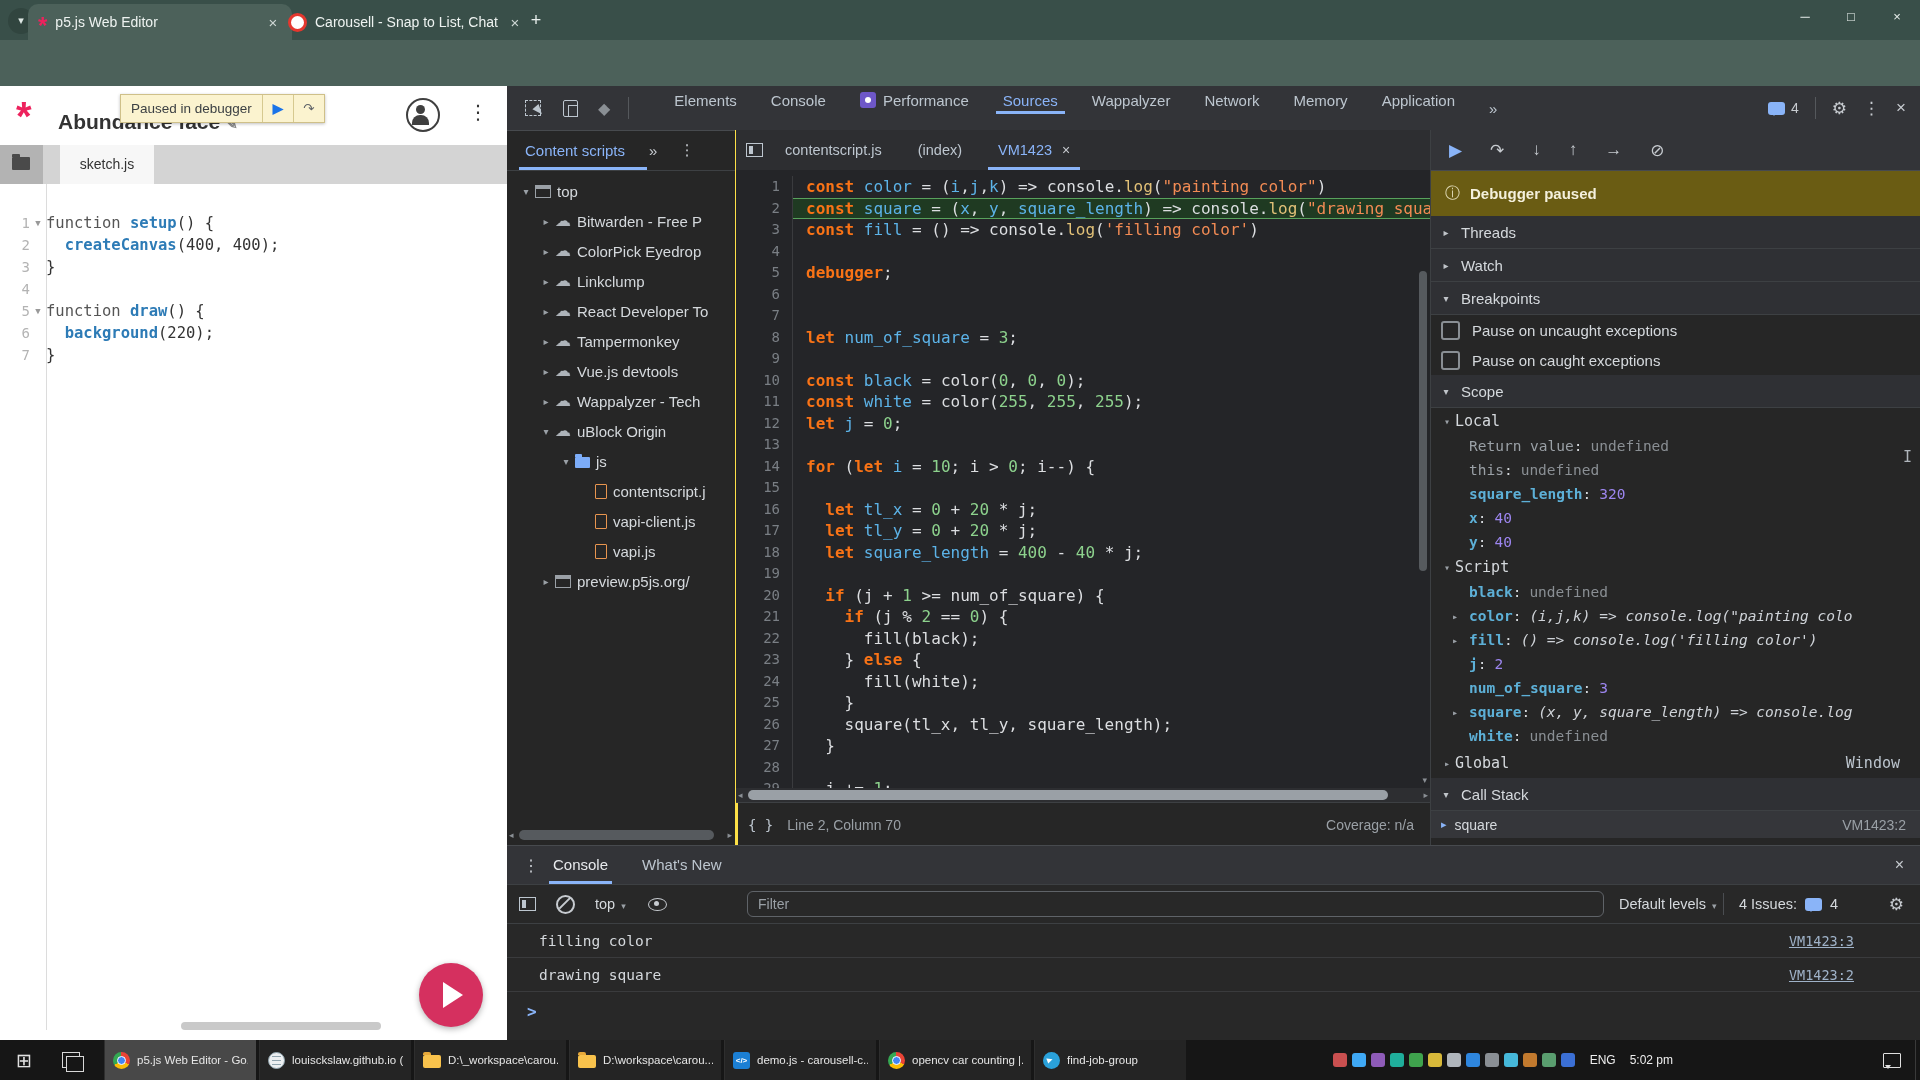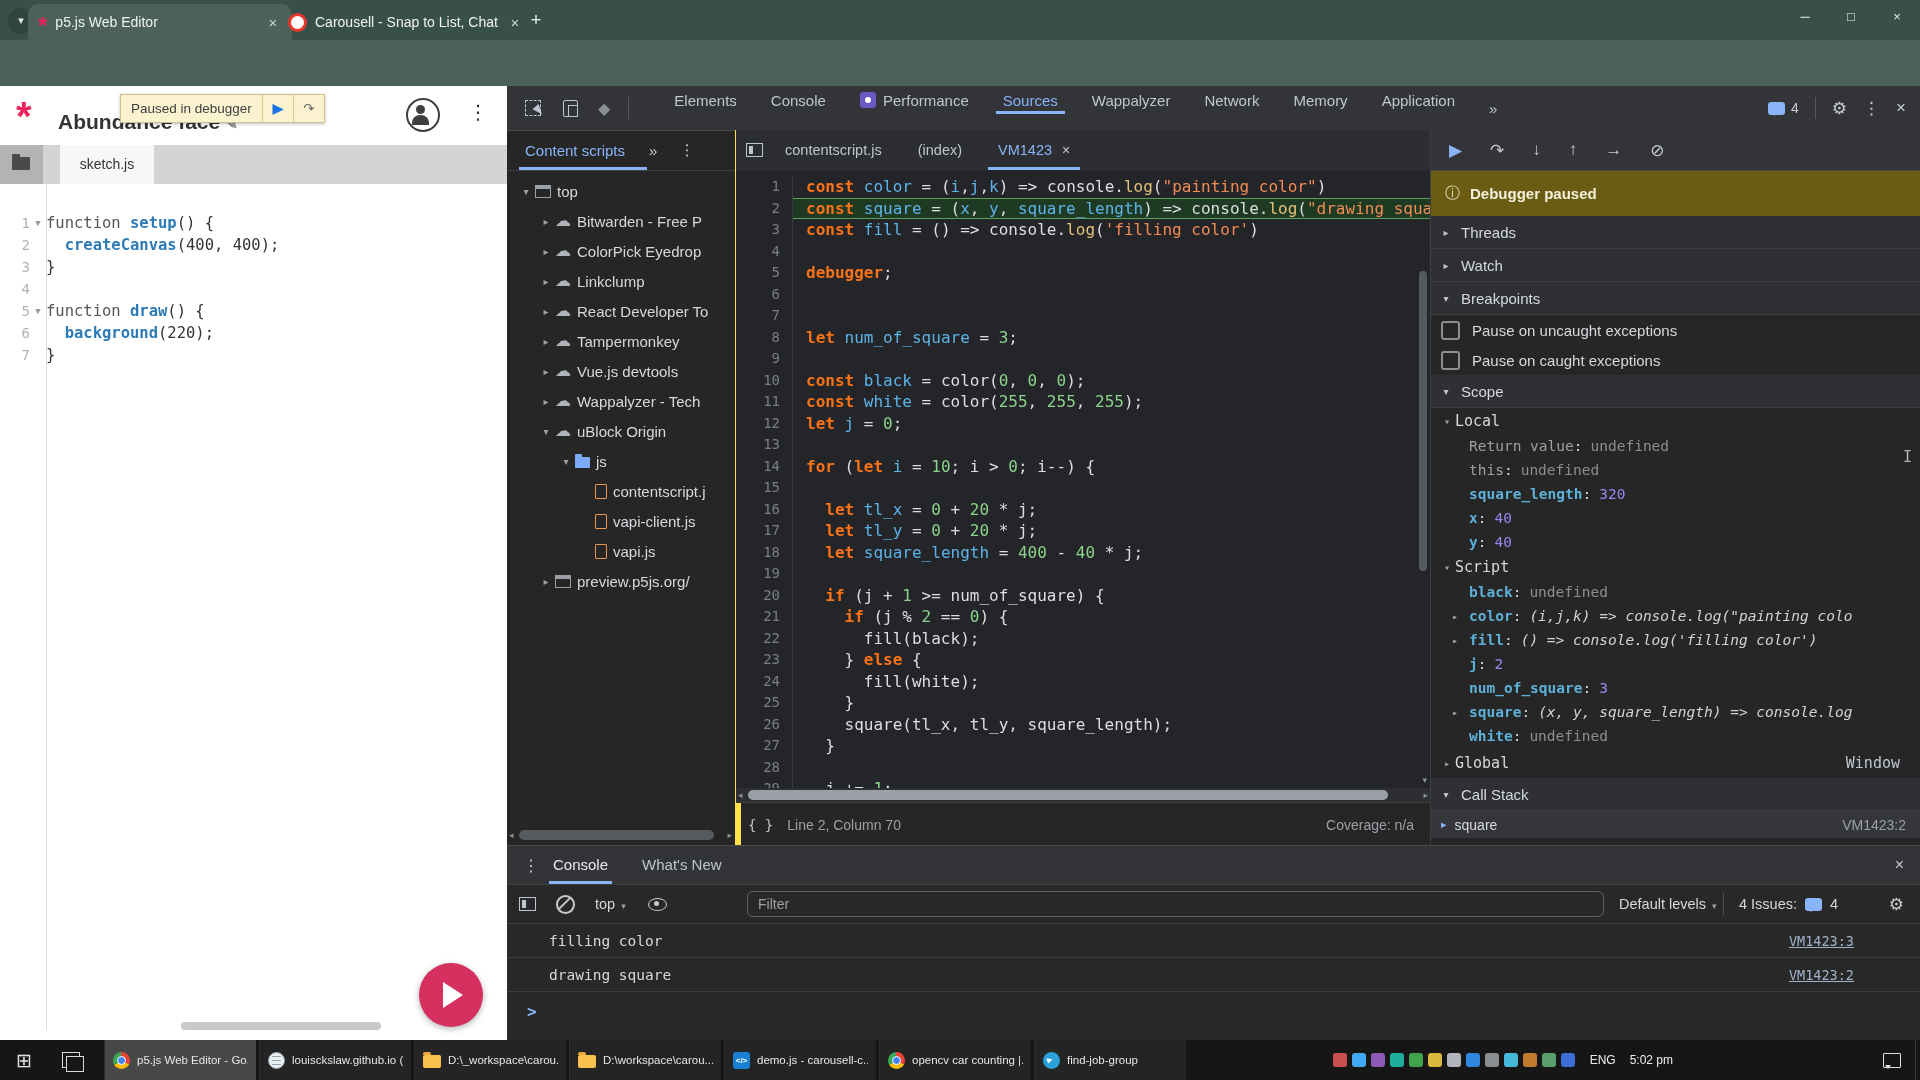--- a/index.html
+++ b/index.html
@@ -82,21 +82,21 @@
   .dt-tab.sel::after{content:'';position:absolute;left:10px;right:10px;bottom:0;height:3px;background:#8ab4f8;}
   .i-react{width:16px;height:16px;border-radius:3px;background:#6e57c8;margin-right:7px;position:relative;}
   .i-react::after{content:'';position:absolute;left:5px;top:5px;width:6px;height:6px;border-radius:50%;background:#fff;}
   #dt-right{position:absolute;right:14px;top:0;height:44px;display:flex;align-items:center;gap:16px;}
   .i-issues{width:17px;height:13px;border-radius:3px;background:#8ab4f8;position:relative;}
   .i-issues::after{content:'';position:absolute;left:3px;bottom:-4px;border:3px solid transparent;border-top:4px solid #8ab4f8;}
   .dt-ico{color:#c7cbd0;font-size:17px;}
 
   #dt-body{left:0;top:44px;width:1413px;height:715px;}
   
-  #nav{left:0;top:0;width:228px;height:715px;border-right:6px solid #fde047;}
+  #nav{left:0;top:0;width:228px;height:715px;border-right:3px solid #fde047;}
   #nav-tabbar{height:40px;border-bottom:1px solid #3d4043;position:relative;display:flex;align-items:center;}
   #nav-tabname{margin-left:18px;font-size:15px;color:#8ab4f8;}
   #nav-tabbar .under{position:absolute;left:12px;bottom:0;width:128px;height:3px;background:#8ab4f8;}
   #tree{position:absolute;left:0;top:46px;width:228px;overflow:hidden;}
   .trow{height:30px;display:flex;align-items:center;white-space:nowrap;overflow:hidden;}
   .tarrow{width:14px;font-size:10px;color:#9aa0a6;text-align:center;flex:none;}
   .ticon{margin:0 6px 0 2px;flex:none;}
   .tlabel{font-size:15px;color:#d5d9dd;}
   .i-cloudg{color:#aeb4ba;font-size:16px;line-height:16px;}
   .i-framew{width:14px;height:11px;border:1.5px solid #9aa0a6;position:relative;}
@@ -176,21 +176,21 @@
   #ctxsel{margin-left:20px;font-size:14.5px;color:#d5d9dd;}
   .caret{font-size:9px;color:#9aa0a6;margin-left:6px;}
   .i-eye{width:17px;height:11px;border:1.5px solid #c7cbd0;border-radius:50%;margin-left:22px;position:relative;}
   .i-eye::after{content:'';position:absolute;left:5px;top:2.5px;width:5px;height:5px;border-radius:50%;background:#c7cbd0;}
   #filter{position:absolute;left:240px;top:6px;width:845px;height:24px;border:1px solid #5f6368;border-radius:6px;color:#9aa0a6;font-size:14px;line-height:24px;padding-left:10px;}
   #levels{position:absolute;left:1112px;font-size:14.5px;color:#d5d9dd;}
   #dr-vsep{position:absolute;left:1216px;top:8px;width:1px;height:22px;background:#4a4d51;}
   #issuesbar{position:absolute;left:1232px;display:flex;align-items:center;gap:8px;font-size:14.5px;color:#d5d9dd;}
   #dr-gear{position:absolute;right:16px;color:#c7cbd0;font-size:17px;}
   .cmsg{height:33px;border-bottom:1px solid #3a3b3d;display:flex;align-items:center;position:relative;font-family:"DejaVu Sans Mono",monospace;font-size:14.5px;color:#d5d9dd;}
-  .cmsg .txt{margin-left:42px;}
+  .cmsg .txt{margin-left:32px;}
   .cmsg .lnk{position:absolute;right:66px;color:#9fb2c8;text-decoration:underline;font-size:13.5px;}
   #prompt{margin:10px 0 0 20px;color:#8ab4f8;font-family:"DejaVu Sans Mono",monospace;font-size:16px;font-weight:bold;}
   #cursorI{left:1396px;top:318px;color:#b0b6bc;font-family:"DejaVu Sans Mono",monospace;font-size:15px;}
 
   
   #taskbar{left:0;top:1040px;width:1920px;height:40px;background:#161616;display:flex;align-items:center;}
   #startbtn{width:48px;text-align:center;color:#e0e0e0;font-size:19px;}
   .i-taskview{width:16px;height:14px;border:1.5px solid #d8d8d8;position:relative;margin:0 14px;}
   .i-taskview::after{content:'';position:absolute;left:3px;top:3px;width:16px;height:14px;border:1.5px solid #d8d8d8;background:#161616;}
   .tbapp{width:152px;height:40px;display:flex;align-items:center;gap:7px;padding:0 8px;box-sizing:border-box;background:#242424;margin-right:3px;border-left:1px solid #2e2e2e;}

